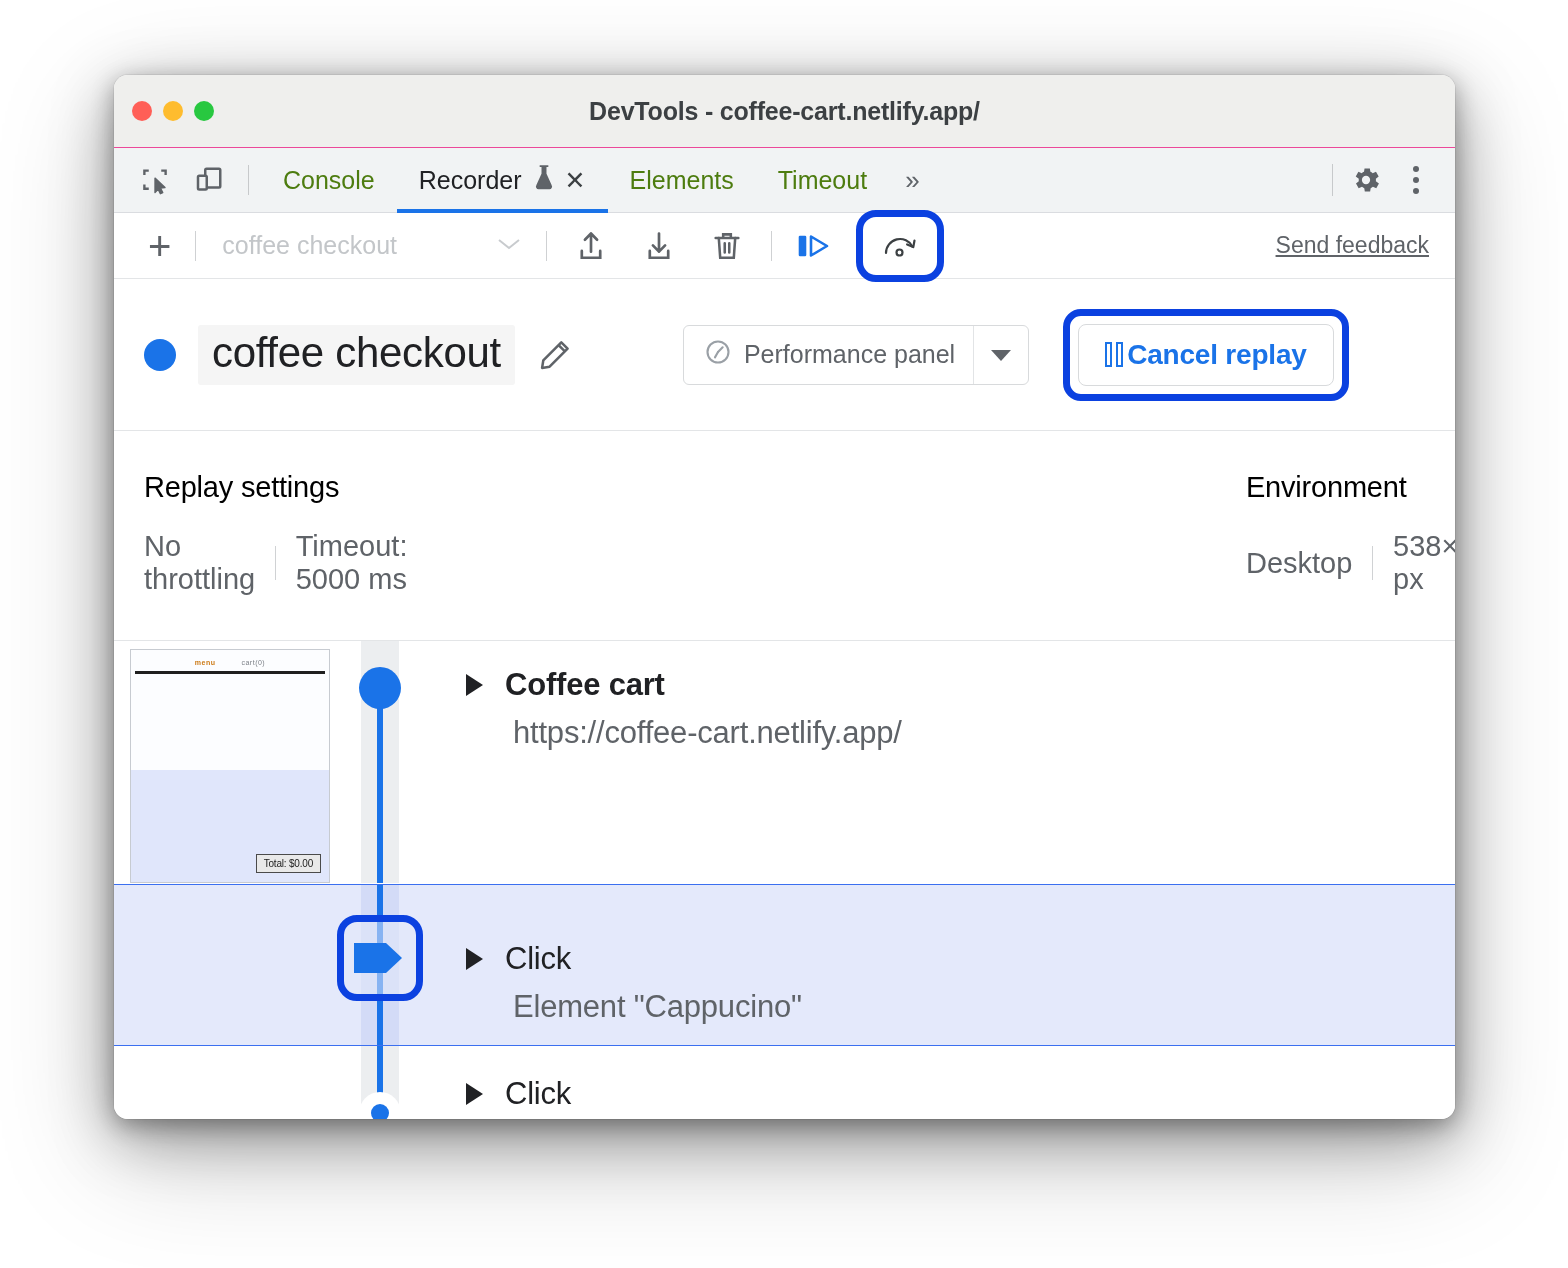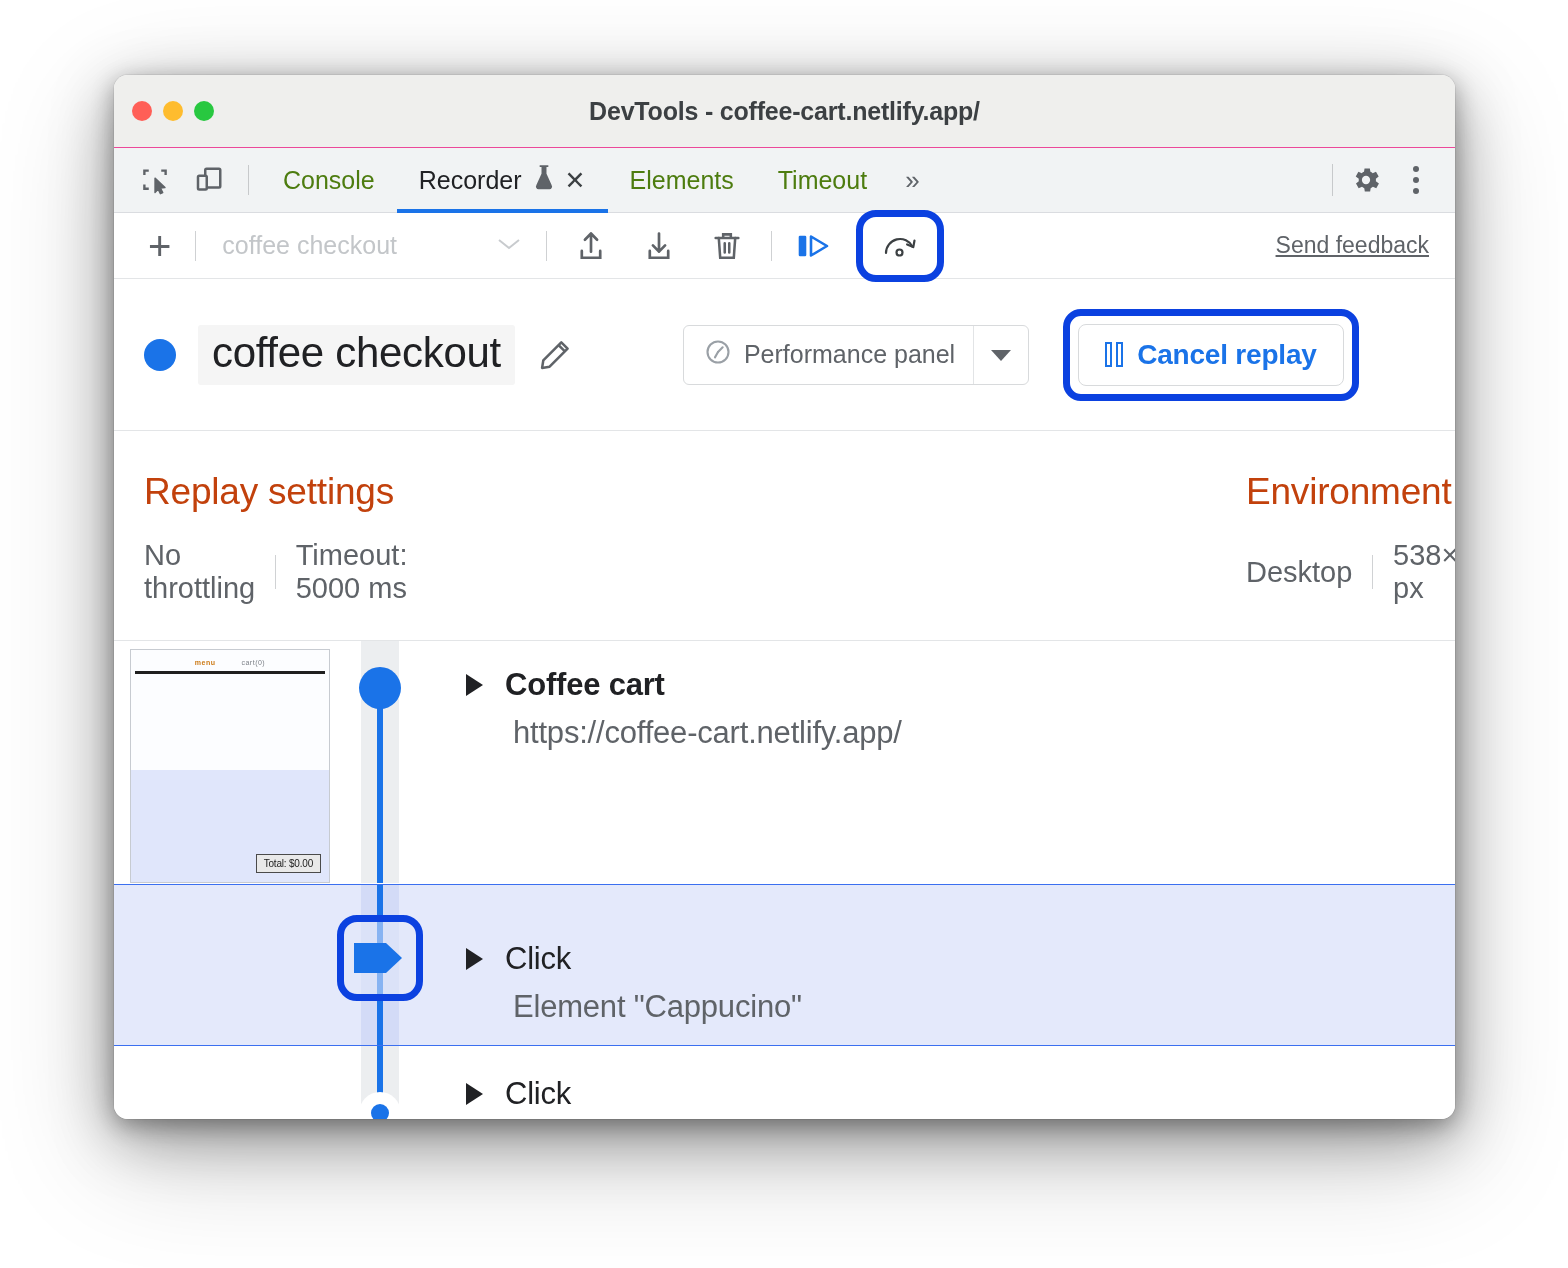--- a/index.html
+++ b/index.html
@@ -183,42 +183,42 @@
     margin-left: 34px;
     border: 7px solid #0b41e0;
     border-radius: 18px;
     padding: 8px;
     display: flex;
   }
   .cancel-btn {
     border: 1px solid #d8dadc;
     border-radius: 8px;
     height: 62px;
-    display: flex; align-items: center; gap: 14px;
+    display: flex; align-items: center; gap: 4px;
     padding: 16px 26px;
     background: #fff;
     cursor: pointer;
     font-size: 28px; font-weight: bold;
     color: #1a73e8;
     letter-spacing: -0.2px;
   }
   .pause-ico { display: flex; gap: 4px; }
   .pause-ico i { display: block; width: 7px; height: 25px; border: 2px solid #1a73e8; }
 
   
   .settings {
     height: 210px;
     display: flex;
     padding: 40px 30px 0 30px;
     border-bottom: 1px solid #e3e5e7;
     background: #fff;
   }
   .set-col { }
   .set-col.env { margin-left: 838px; }
-  .set-title { font-size: 37px; color: #c2410c; font-weight: normal; letter-spacing: -0.2px;}
+  .set-title { font-size: 29px; color: #000000; font-weight: normal; letter-spacing: -0.2px;}
   .set-vals {
     margin-top: 26px;
     display: flex; align-items: center;
     font-size: 29px; color: #5f6368;
   }
   .set-vals .pipe { width: 1px; height: 34px; background: #d0d2d4; margin: 0 20px; }
 
   
   .steps { position: relative; background: #fff; }
   .step-row {

